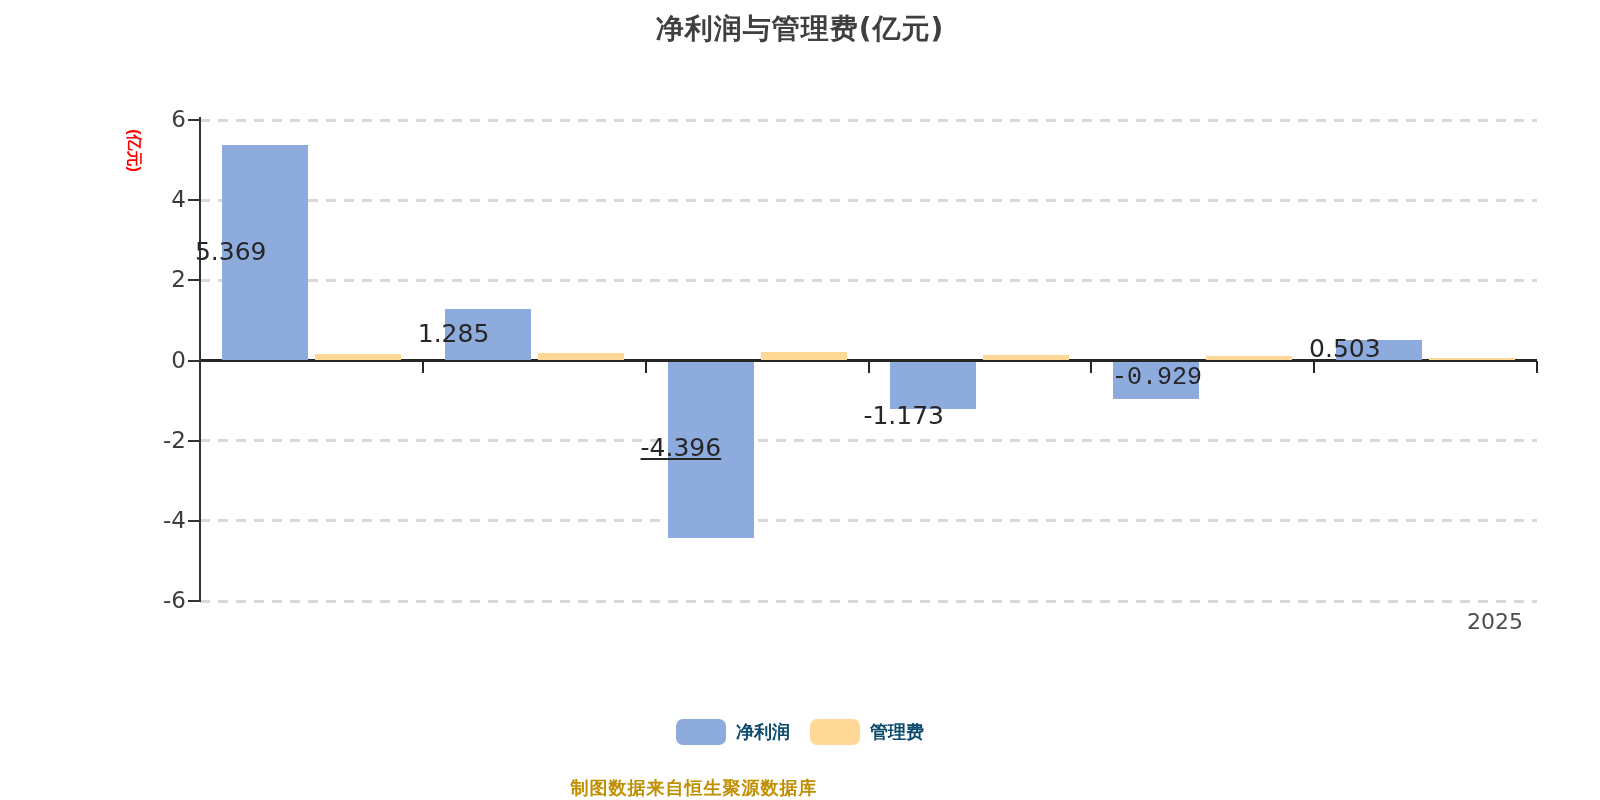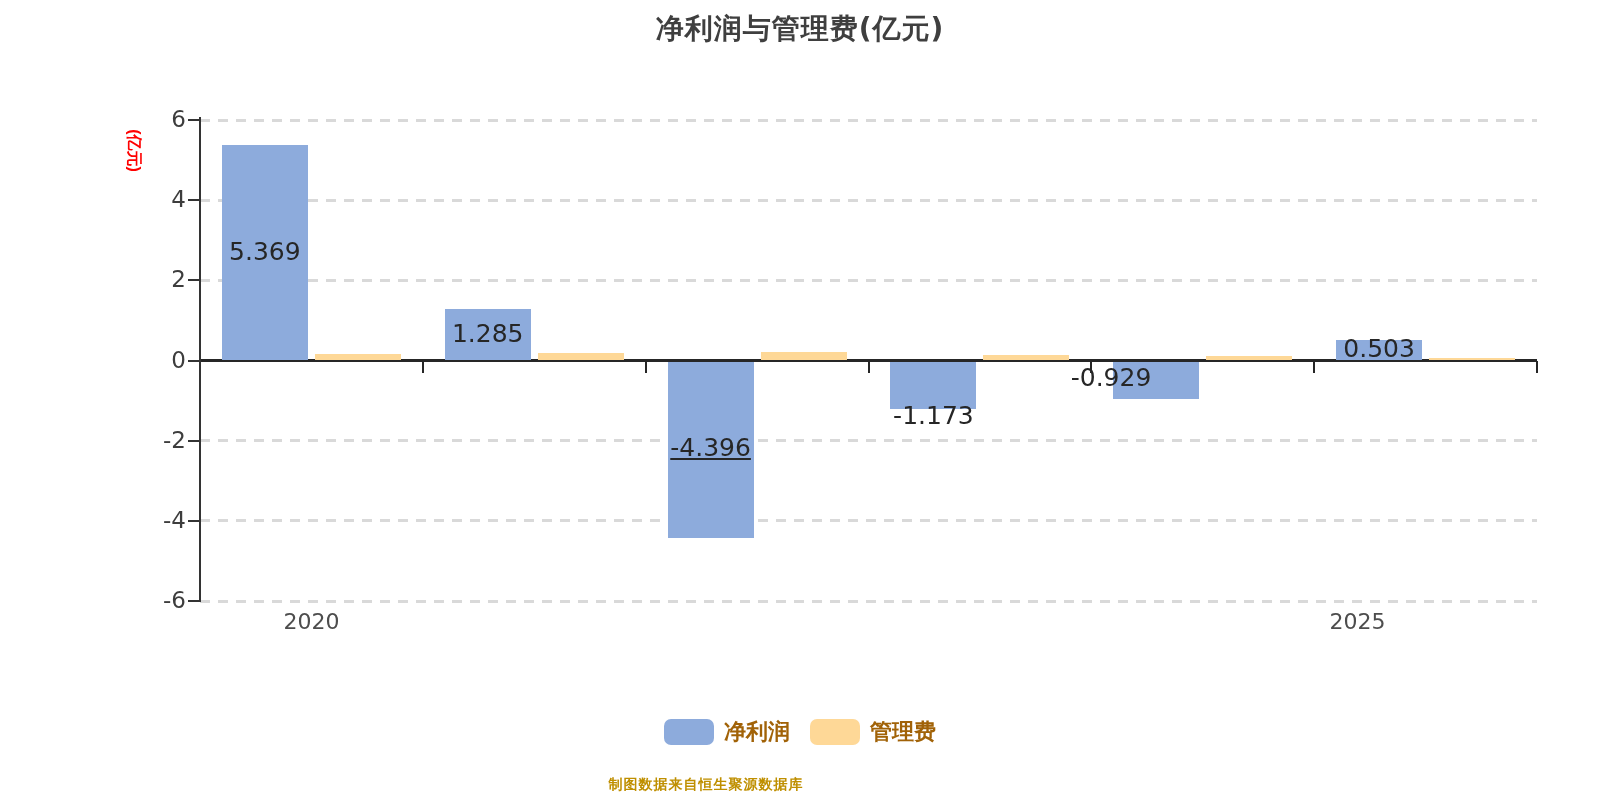--- a/index.html
+++ b/index.html
@@ -29,33 +29,33 @@
   .y-tick-label{
     position:absolute;width:70px;text-align:right;font-size:23px;color:#3d3d3d;
     font-family:"DejaVu Sans","Liberation Sans",sans-serif;
   }
   .x-tick-label{
     position:absolute;width:223px;text-align:center;font-size:22px;color:#4d4d4d;
     font-family:"DejaVu Sans","Liberation Sans",sans-serif;
   }
   .bar{position:absolute;}
   .bar-label{
-    position:absolute;width:140px;text-align:center;font-size:25px;color:#262626;
+    position:absolute;width:140px;text-align:left;font-size:25px;color:#262626;
     font-family:"DejaVu Sans","Liberation Sans",sans-serif;
   }
   .legend{
     position:absolute;left:0;top:712px;width:1600px;height:40px;
     display:flex;align-items:center;justify-content:center;gap:20px;
   }
   .legend-item{display:flex;align-items:center;gap:10px;}
   .swatch{display:inline-block;width:50px;height:26px;border-radius:7px;}
-  .legend-label{font-size:22px;color:#a16207;font-weight:bold;font-family:Liberation Mono, monospace;}
+  .legend-label{font-size:18px;color:#0c4a6e;font-weight:bold;font-family:Liberation Mono, monospace;}
   .footer{
-    position:absolute;left:12px;top:776px;width:1388px;text-align:center;
-    font-size:14px;font-weight:bold;color:#bf8f00;letter-spacing:1px;
+    position:absolute;left:0;top:776px;width:1388px;text-align:center;
+    font-size:18px;font-weight:bold;color:#bf8f00;letter-spacing:1px;
   }
 </style>
 </head>
 <body>
 
 <div class="canvas">
   <div class="chart-title">净利润与管理费(亿元)</div>
   <div class="y-axis-title">
     <span>(亿元)</span>
   </div>
@@ -84,37 +84,36 @@
       <div class="y-axis-line" style="left: 199px; top: 117px; height: 485px;"></div>
       <div class="x-tick" style="left: 421.833px; top: 360.5px;"></div>
       <div class="x-tick" style="left: 644.667px; top: 360.5px;"></div>
       <div class="x-tick" style="left: 867.5px; top: 360.5px;"></div>
       <div class="x-tick" style="left: 1090.33px; top: 360.5px;"></div>
       <div class="x-tick" style="left: 1313.17px; top: 360.5px;"></div>
       <div class="x-tick" style="left: 1536px; top: 360.5px;"></div>
       <div class="bar" style="left: 221.917px; top: 145.293px; width: 86px; height: 215.207px; background: rgb(141, 171, 220);"></div>
       <div class="bar-label" style="left: 194.917px; top: 236.896px;">5.369</div>
       <div class="bar" style="left: 314.917px; top: 353.686px; width: 86px; height: 6.81417px; background: rgb(254, 216, 151);"></div>
-      <div class="x-tick-label" style="left: 200px; top: 609px;">2020</div>
       <div class="bar" style="left: 444.75px; top: 308.993px; width: 86px; height: 51.5071px; background: rgb(141, 171, 220);"></div>
       <div class="bar-label" style="left: 417.75px; top: 318.746px;">1.285</div>
       <div class="bar" style="left: 537.75px; top: 352.884px; width: 86px; height: 7.61583px; background: rgb(254, 216, 151);"></div>
       <div class="bar" style="left: 667.583px; top: 362px; width: 86px; height: 176.206px; background: rgb(141, 171, 220);"></div>
       <div class="bar-label" style="left: 640.583px; top: 432.603px; text-decoration: underline;">-4.396</div>
       <div class="bar" style="left: 760.583px; top: 351.682px; width: 86px; height: 8.81833px; background: rgb(254, 216, 151);"></div>
       <div class="bar" style="left: 890.417px; top: 362px; width: 86px; height: 47.0177px; background: rgb(141, 171, 220);"></div>
       <div class="bar-label" style="left: 863.417px; top: 368.009px; margin-top: 33px;">-1.173</div>
       <div class="bar" style="left: 983.417px; top: 354.888px; width: 86px; height: 5.61167px; background: rgb(254, 216, 151);"></div>
       <div class="bar" style="left: 1113.25px; top: 362px; width: 86px; height: 37.2374px; background: rgb(141, 171, 220);"></div>
-      <div class="bar-label" style="left: 1041px; top: 363.119px;">-0.929</div>
+      <div class="bar-label" style="left: 1112px; top: 363.119px; font-family: Liberation Mono, monospace;">-0.929</div>
       <div class="bar" style="left: 1206.25px; top: 356.492px; width: 86px; height: 4.00833px; background: rgb(254, 216, 151);"></div>
       <div class="bar" style="left: 1336.08px; top: 340.338px; width: 86px; height: 20.1619px; background: rgb(141, 171, 220);"></div>
       <div class="bar-label" style="left: 1309.08px; top: 334.419px;">0.503</div>
       <div class="bar" style="left: 1429.08px; top: 357.694px; width: 86px; height: 2.80583px; background: rgb(254, 216, 151);"></div>
-      <div class="x-tick-label" style="left: 1246px; top: 609px;">2025</div>
+      <div class="x-tick-label" style="left: 1300px; top: 609px; text-align: right;">2025</div>
     </div>
   <div class="legend">
     <div class="legend-item">
       <span class="swatch" id="sw0" style="background: rgb(141, 171, 220);"></span>
       <span class="legend-label">净利润</span>
     </div>
     <div class="legend-item">
       <span class="swatch" id="sw1" style="background: rgb(254, 216, 151);"></span>
       <span class="legend-label">管理费</span>
     </div>

